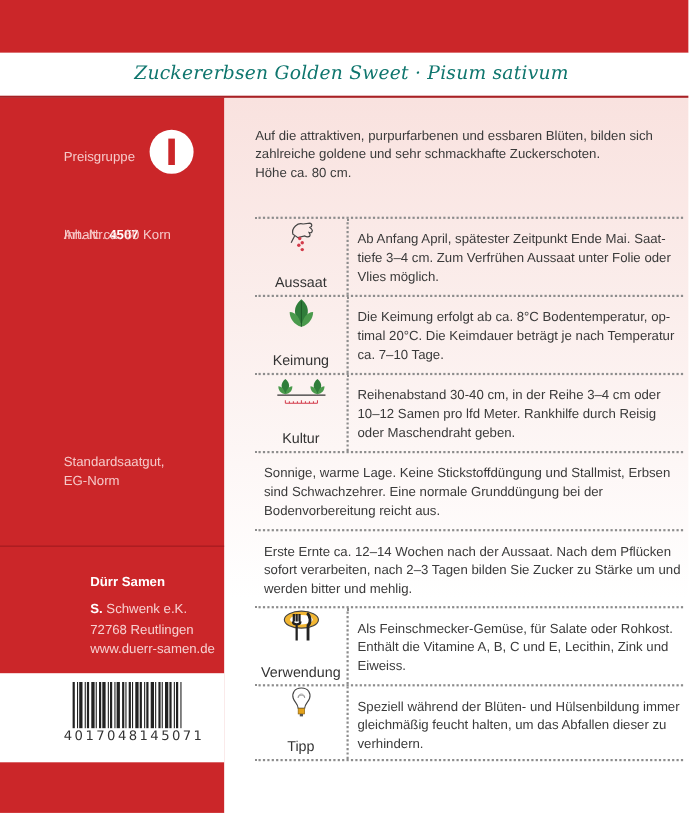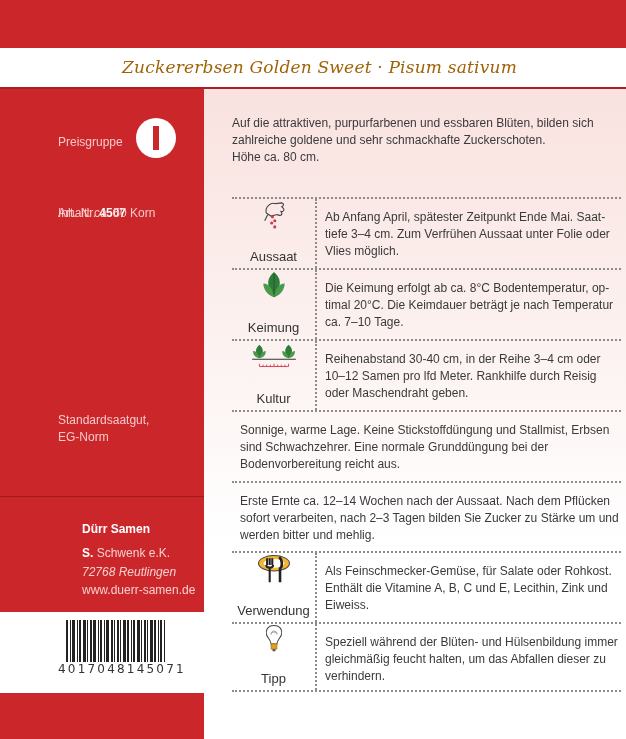--- a/index.html
+++ b/index.html
@@ -8,21 +8,21 @@
     background: #ffffff;
     font-family: "Liberation Sans", "DejaVu Sans", sans-serif;
   }
   .top-band { position: absolute; left: 0; top: 0; width: 626px; height: 48px; background: #cb2629; }
   .title-band {
     position: absolute; left: 0; top: 48px; width: 626px; height: 39px; background: #ffffff;
     border-bottom: 2px solid #a82024;
   }
   .title-text {
     position: absolute; left: 122px; top: 57px; font-family: "DejaVu Serif", serif; font-style: italic;
-    font-size: 17px; color: #a16207; letter-spacing: 0.2px; white-space: nowrap;
+    font-size: 17px; color: #0f766e; letter-spacing: 0.2px; white-space: nowrap;
   }
   .left-panel {
     position: absolute; left: 0; top: 89px; width: 204px; height: 650px; background: #cb2629;
   }
   .left-panel .sep { position: absolute; left: 0; width: 204px; height: 1px; background: #a01b1f; }
   .lp-text { position: absolute; left: 58px; color: #f6c9c9; font-size: 12px; white-space: nowrap; }
   .lp-text b { color: #ffffff; font-weight: bold; }
   .price-badge {
     position: absolute; left: 136px; top: 118px; width: 40px; height: 40px; border-radius: 50%;
     background: #ffffff; display: flex; align-items: center; justify-content: center;
@@ -84,21 +84,21 @@
 <div class="lp-text" style="top:206px;">Inhalt: ca. 50 Korn</div>
 
 <div class="lp-text" style="top:413px;">Standardsaatgut,</div>
 <div class="lp-text" style="top:430px;">EG-Norm</div>
 
 <div class="brand bold" style="top:522px;">Dürr Samen</div>
 <div class="brand" style="top:546px;">
   <b>S.</b>
   <span class="light" style="color:#f6d0d0">Schwenk e.K.</span>
 </div>
-<div class="brand light" style="top:565px;font-style:italic;">72768 Reutlingen</div>
+<div class="brand light" style="top:565px;">72768 Reutlingen</div>
 <div class="brand light" style="top:583px;">www.duerr-samen.de</div>
 
 <div class="barcode-area">
   <div class="barcode-bars">
     <span style="width:2px;height:52px"></span>
       <span style="width:1px;height:52px"></span>
     <span style="width:3px"></span>
       <span style="width:1px"></span>
       <span style="width:2px"></span>
       <span style="width:3px"></span>

